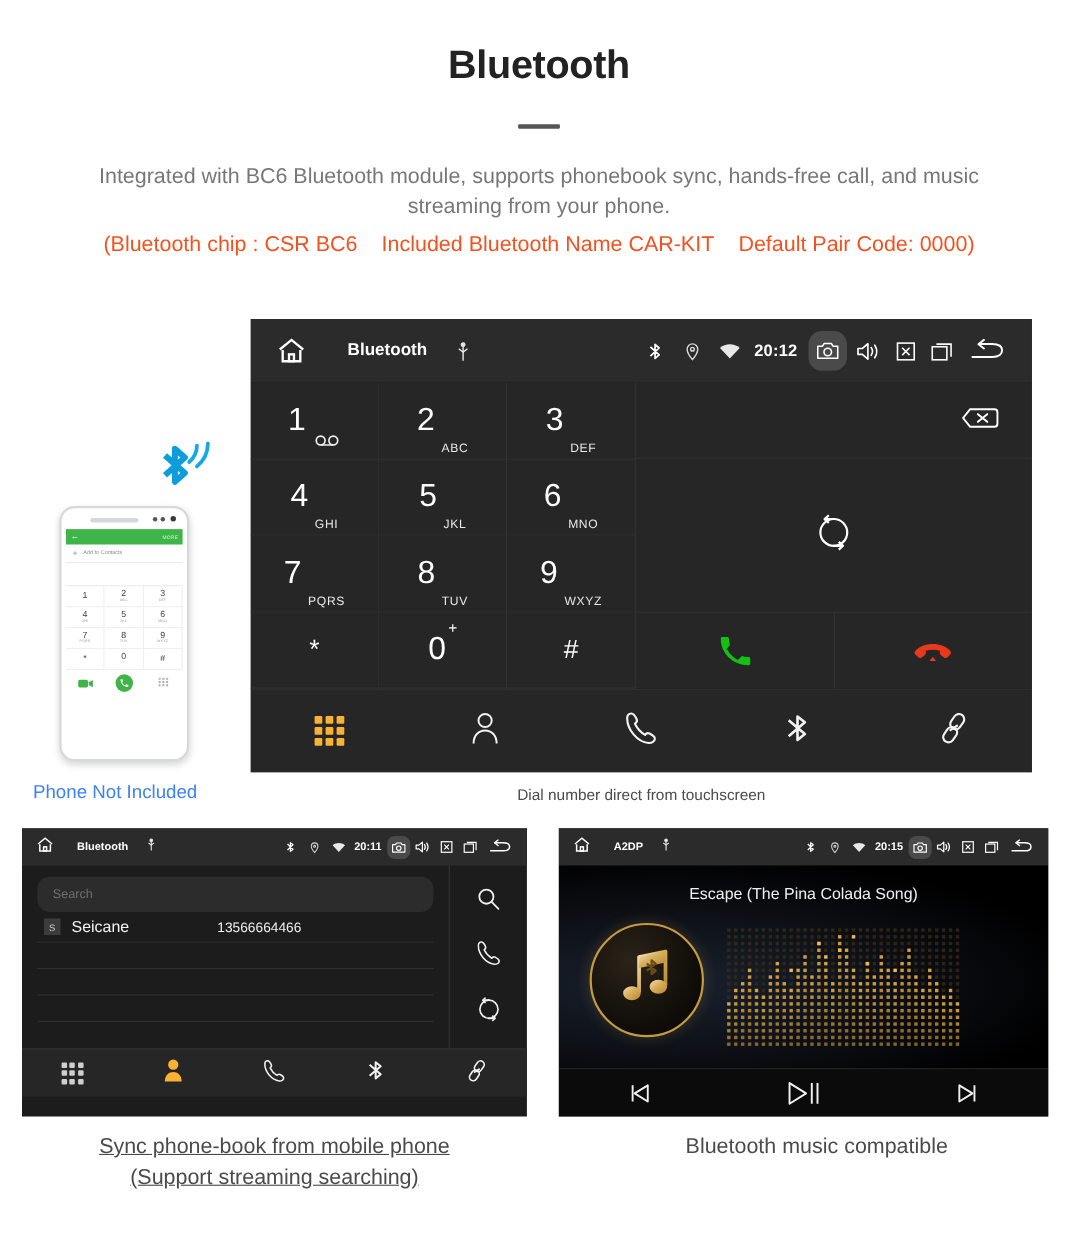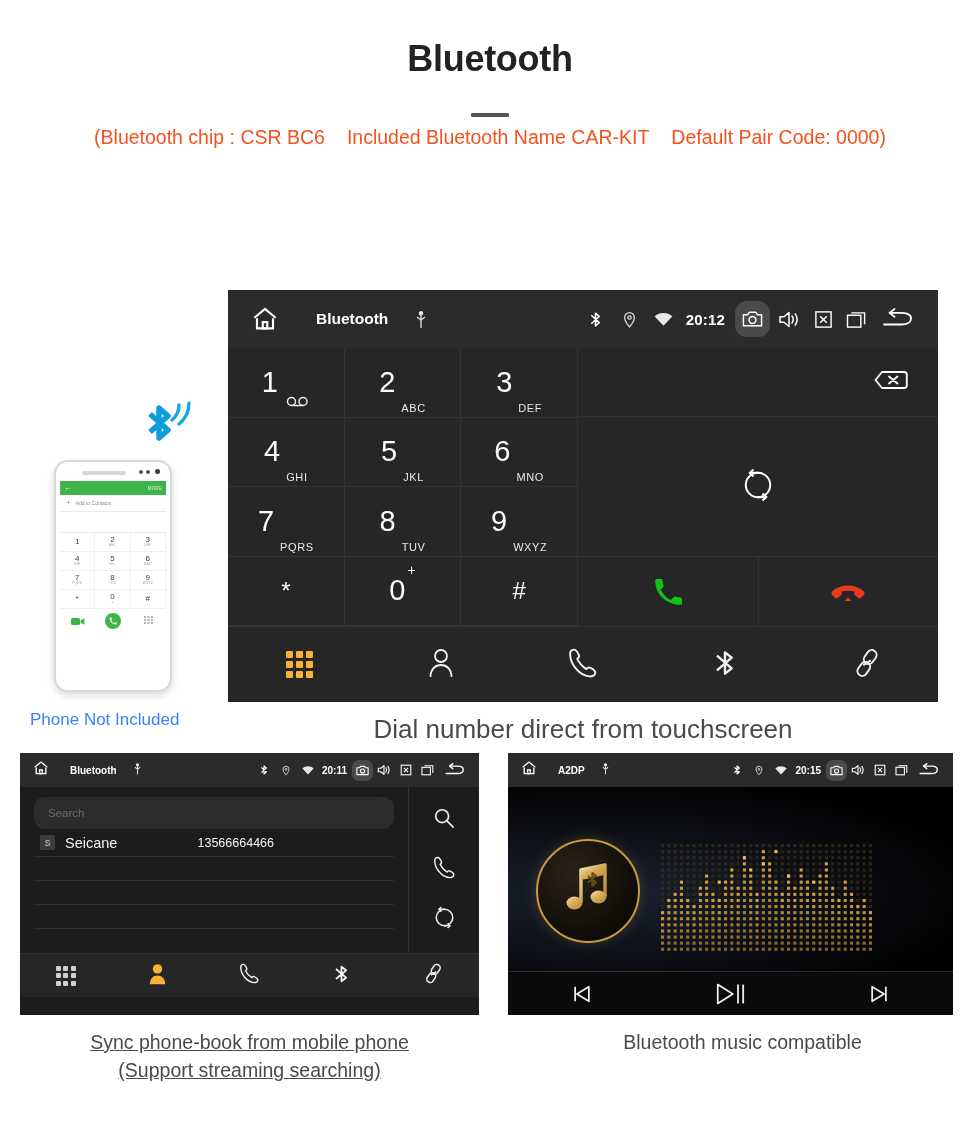--- a/index.html
+++ b/index.html
@@ -243,21 +243,21 @@
     color: #3b82f6;
     font-size: 17px;
   }
 
   .caption-main {
     position: absolute;
     left: 228px;
     top: 714px;
     width: 710px;
     text-align: center;
-    font-size: 26px;
+    font-size: 14px;
     color: #4a4a4a;
   }
 
   
   .panel-left {
     position: absolute;
     left: 20px;
     top: 753px;
     width: 459px;
     height: 262px;
@@ -352,20 +352,21 @@
   }
   .caption-l { left: 20px; width: 459px; text-decoration: underline; }
   .caption-r { left: 520px; width: 445px; }
 </style>
 </head>
 <body>
 
 <div class="header">
   <div class="page-title">Bluetooth</div>
   <div class="title-rule"></div>
+  <div class="subtitle">Integrated with BC6 Bluetooth module, supports phonebook sync, hands-free call, and music streaming from your phone.</div>
   <div class="spec-line">
     <span>(Bluetooth chip : CSR BC6</span><span class="gap"></span><span>Included Bluetooth Name CAR-KIT</span><span class="gap"></span><span>Default Pair Code: 0000)</span>
   </div>
 </div>
 
 <div class="phone-illu">
   <div class="bt-badge">
     <svg width="56" height="46" viewBox="0 0 56 46">
       <g fill="none" stroke="#0d9ddb" stroke-width="5">
         <path d="M12 14 L30 30 L21 38 L21 8 L30 16 L12 32" stroke-width="5.5" stroke-linejoin="round"></path>
@@ -905,20 +906,21 @@
       <span class="ic" style="width:32px">
         <svg width="22" height="14" viewBox="0 0 34 22" fill="none" stroke="#fff" stroke-width="2.1" stroke-linecap="round" stroke-linejoin="round">
           <path d="M3 16.5 H21 C27.5 16.5 30 13.5 30 10.5 C30 7.5 27.5 4.8 21 4.8 H9"></path>
             <path d="M13.5 1 L8.5 4.9 L13.5 8.8"></path>
         </svg>
       </span>
     </span>
   </div>
 
   <div class="mp-stage">
+    <div class="mp-track">Escape (The Pina Colada Song)</div>
     <div class="mp-disc">
       <span>
         <svg width="62" height="62" viewBox="0 0 62 62">
           <defs>
             <linearGradient id="gold" x1="0" y1="0" x2="1" y2="1">
               <stop offset="0%" stop-color="#f6e3b0"></stop>
               <stop offset="45%" stop-color="#d8ae5c"></stop>
               <stop offset="100%" stop-color="#b8862f"></stop>
             </linearGradient>
           </defs>

